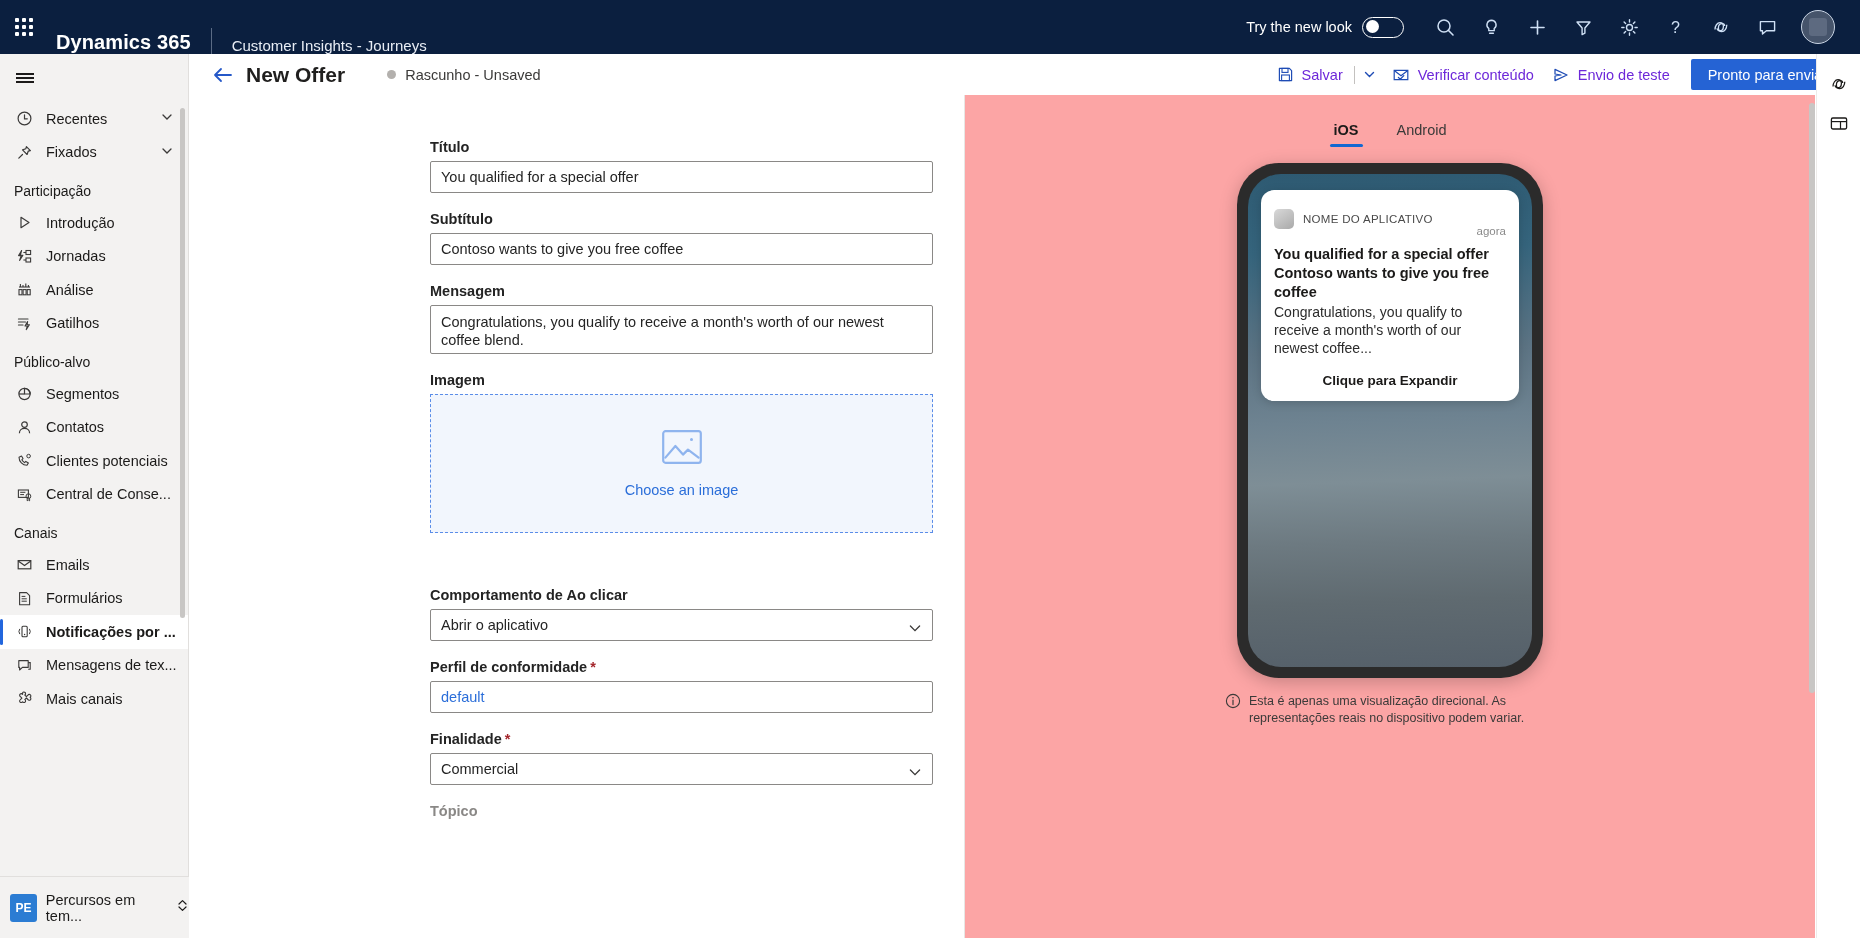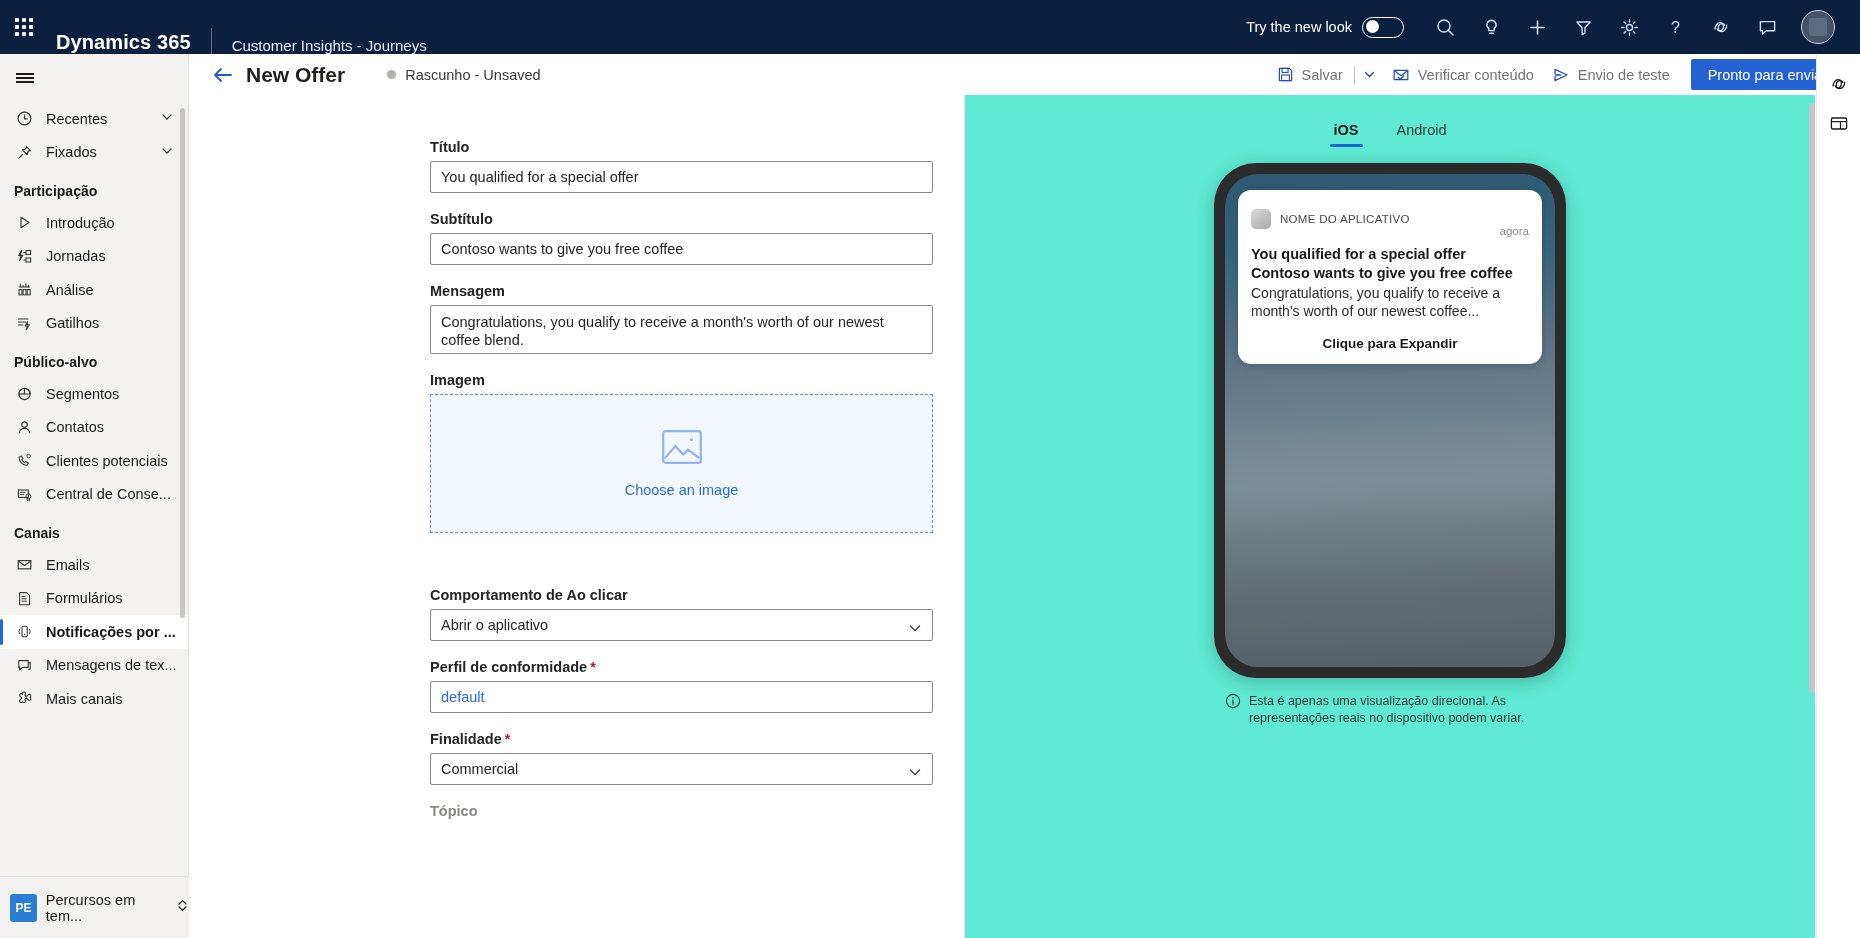--- a/index.html
+++ b/index.html
@@ -78,21 +78,21 @@
   }
   .nav-item .ico { width: 22px; display:flex; align-items:center; justify-content:flex-start; margin-right: 8px; }
   .nav-item .ico svg { display:block; }
   .nav-item.selected { background: #ffffff; font-weight: 600; }
   .nav-item.selected::before {
     content: ""; position: absolute; left: 0; top: 4px; bottom: 4px; width: 3px;
     background: #2266dd; border-radius: 2px;
   }
   .chev { margin-left: auto; margin-right: 14px; }
   .group-title {
-    font-size: 14px; font-weight: bold; color: #1b1a19;
+    font-size: 14px; font-weight: normal; color: #1b1a19;
     padding: 14px 0 7px 14px;
   }
   .scrollthumb {
     position: absolute; right: 3px; top: 6px; width: 5px; height: 510px;
     background: #c8c6c4; border-radius: 3px;
   }
   .side-footer {
     position: absolute; bottom: 0; left: 0; width: 189px; height: 62px;
     border-top: 1px solid #e1dfdd; display: flex; align-items: center;
     padding-left: 10px; cursor: pointer; background: #f3f2f1;
@@ -111,21 +111,21 @@
     background: #ffffff; display: flex; align-items: center;
   }
   .backbtn { width: 34px; height: 41px; display:flex; align-items:center; justify-content:center; margin-left: 16px; cursor: pointer; }
   .page-title { font-size: 21px; font-weight: bold; color: #201f1e; margin-left: 6px; }
   .status-pill { display: flex; align-items: center; margin-left: 42px; }
   .status-dot { width: 9px; height: 9px; border-radius: 50%; background: #b3b0ad; margin-right: 9px; }
   .status-text { font-size: 14.5px; color: #3b3a39; }
   .cmd-right { margin-left: auto; display: flex; align-items: center; padding-right: 16px; }
   .cmd-btn {
     display: flex; align-items: center; height: 32px; padding: 0 9px;
-    color: #737373; font-size: 14.5px; cursor: pointer; border-radius: 2px; text-align: center;
+    color: #6d28d9; font-size: 14.5px; cursor: pointer; border-radius: 2px; text-align: center;
   }
   .cmd-btn .ci { margin-right: 8px; display:flex; }
   .cmd-sep { width: 1px; height: 18px; background: #c3c1bf; margin: 0 2px; }
   .cmd-caret { width: 26px; height: 32px; display:flex; align-items:center; justify-content:center; cursor:pointer; }
   .primary-btn {
     background: #2563d4; color: #ffffff; font-size: 14.5px;
     height: 31px; padding: 0 17px; border: none; border-radius: 2px;
     cursor: pointer; margin-left: 12px; display:flex; align-items:center;
     font-family: "Liberation Sans", sans-serif;
   }
@@ -176,34 +176,34 @@
   }
   .dropzone {
     width: 503px; height: 139px; border: 1.3px dashed #5b8de8; background: #f2f6fd;
     display: flex; flex-direction: column; align-items: center; justify-content: center;
     cursor: pointer;
   }
   .dz-label { color: #2b6ed9; font-size: 14.5px; margin-top: 14px; }
   .gap-lg { height: 36px; }
 
   
-  .preview-pane { flex: 1; position: relative; background: #5eead4; height: 843px; }
+  .preview-pane { flex: 1; position: relative; background: #fca5a5; height: 843px; }
   .tabs { display: flex; justify-content: center; padding-top: 22px; gap: 22px; }
   .tab {
     font-size: 14.5px; color: #3b3a39; padding: 5px 8px 9px; cursor: pointer;
     position: relative;
   }
   .tab.active { color: #1b1a19; font-weight: 600; }
   .tab.active::after {
     content: ""; position: absolute; left: 4px; right: 4px; bottom: 0; height: 2.6px;
     background: #1268d1; border-radius: 2px;
   }
   .phone-outer {
     position: absolute; left: 50%; transform: translateX(-50%); top: 68px;
-    width: 352px; height: 515px; background: #2b2b2b; border-radius: 42px;
+    width: 306px; height: 515px; background: #2b2b2b; border-radius: 42px;
     padding: 11px; box-shadow: 0 4px 18px rgba(0,0,0,.22);
   }
   .phone-screen {
     width: 100%; height: 100%; border-radius: 33px; overflow: hidden;
     background: linear-gradient(178deg, #2e5a72 0%, #35647c 16%, #5c7383 36%,
                 #6e8391 50%, #7e8e96 62%, #6d7a81 74%, #5f6a70 86%, #55606a 100%);
     position: relative;
   }
   .notif-card {
     position: absolute; left: 13px; right: 13px; top: 16px;

